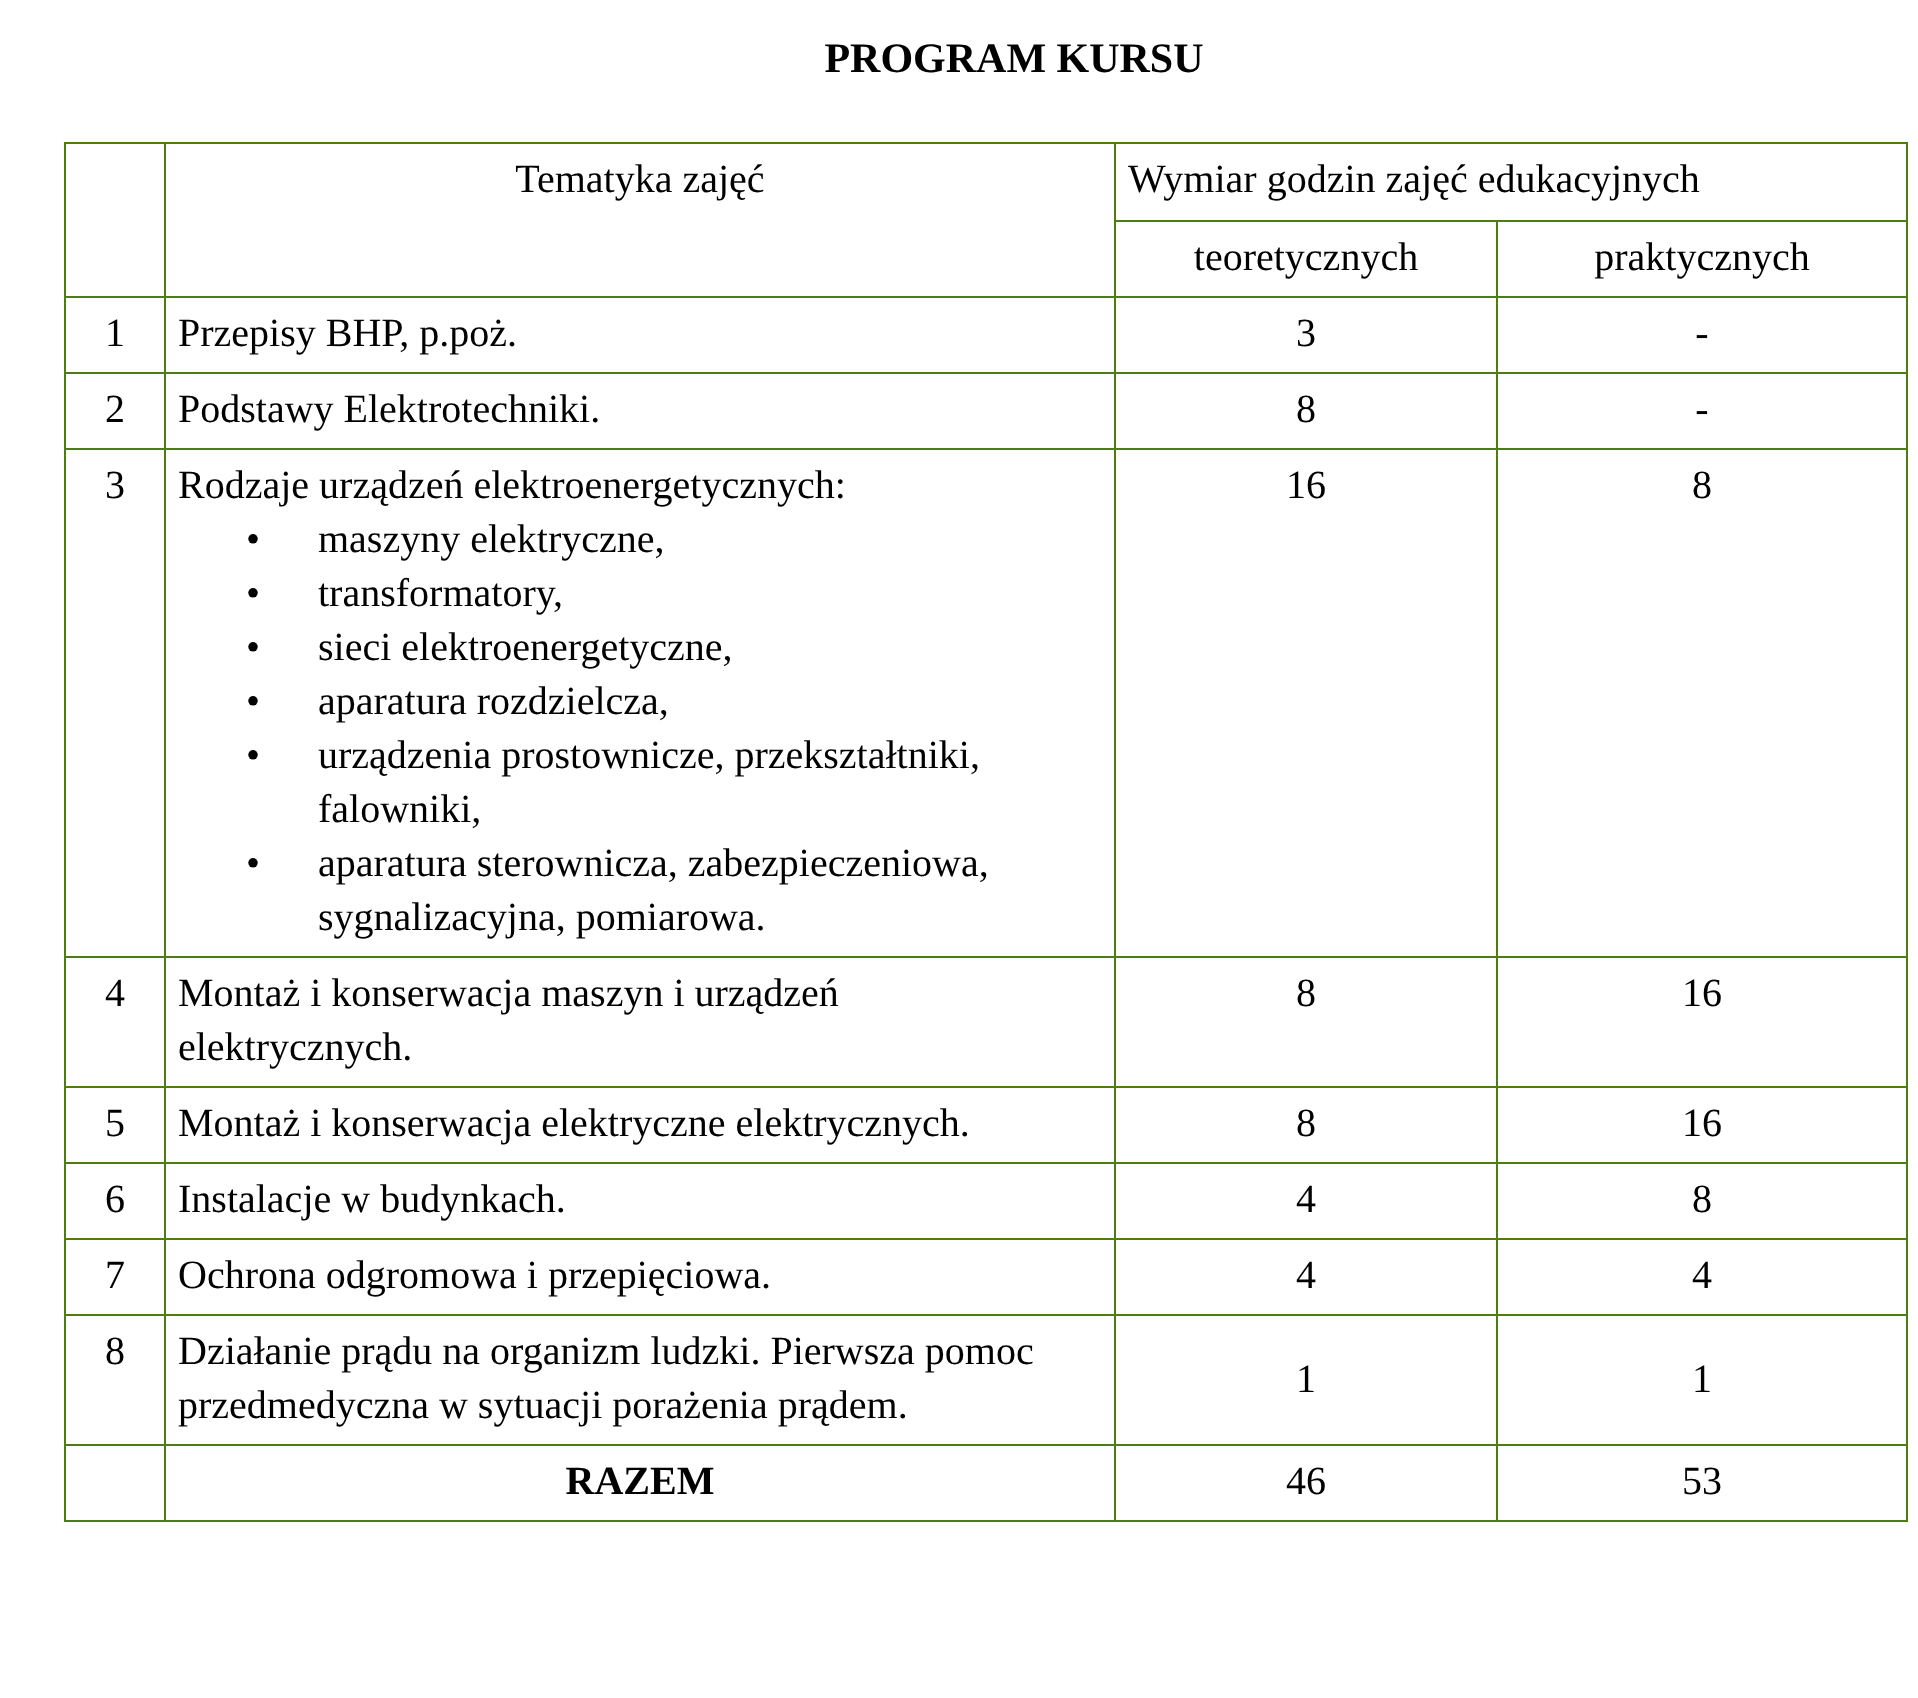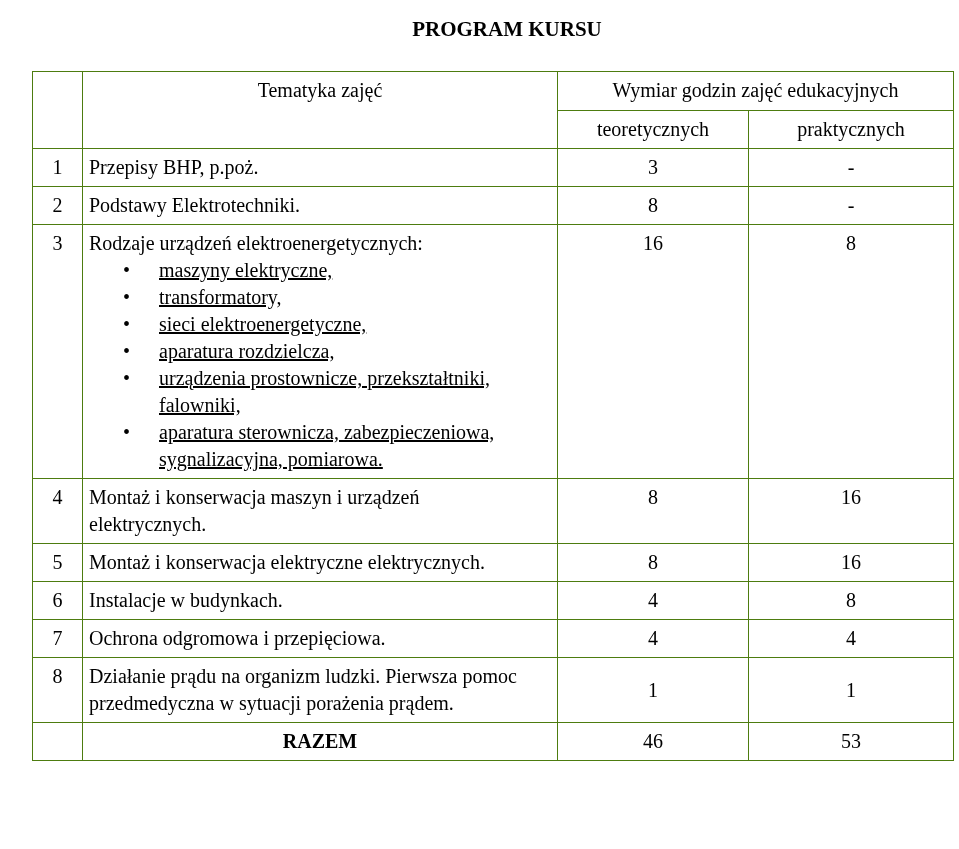--- a/index.html
+++ b/index.html
@@ -21,21 +21,21 @@
     box-sizing: border-box;
   }
   .c-num { width: 50px; text-align: center; }
   .c-topic { width: 475px; }
   .c-th { width: 191px; text-align: center; }
   .c-pr { width: 205px; text-align: center; }
   .hdr td { height: 38px; padding-top: 5px; }
   .hdr1 td { height: 39px; }
   .row td { padding-top: 5px; padding-bottom: 5px; }
   ul { margin: 0; padding: 0 0 0 70px; list-style: none; }
-  ul li { position: relative; text-decoration: underline; }
+  ul li { position: relative; }
   ul li::before {
     content: "\2022"; position: absolute; left: -36px; top: 0;
   }
   .mid { vertical-align: middle; }
   .right { text-align: center; font-weight: bold; }
 </style>
 </head>
 <body>
 
 <div class="title">PROGRAM KURSU</div>
@@ -44,21 +44,21 @@
   <colgroup>
     <col class="c-num">
       <col class="c-topic">
       <col class="c-th">
       <col class="c-pr">
   </colgroup>
   <tbody>
       <tr class="hdr hdr1">
     <td class="c-num" rowspan="2"></td>
     <td class="c-topic" rowspan="2" style="text-align:center">Tematyka zajęć</td>
-    <td colspan="2" style="text-align:center">Wymiar godzin zajęć edukacyjnych</td>
+    <td colspan="2" style="">Wymiar godzin zajęć edukacyjnych</td>
   </tr>
   <tr class="hdr">
     <td class="c-th">teoretycznych</td>
     <td class="c-pr">praktycznych</td>
   </tr>
 
   <tr class="row">
     <td class="c-num">1</td>
     <td>Przepisy BHP, p.poż.</td>
     <td class="c-th">3</td>

